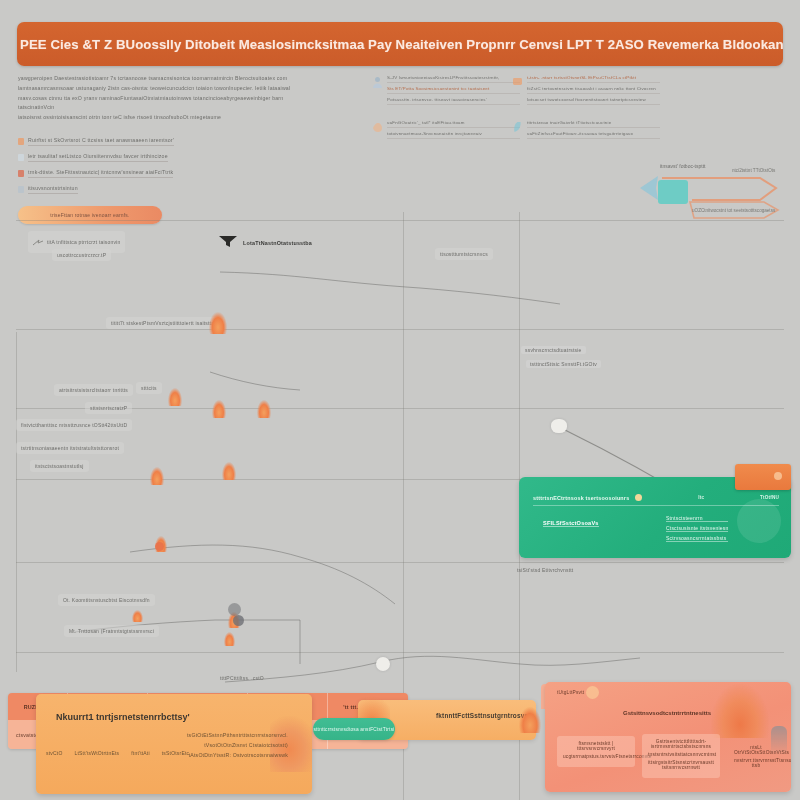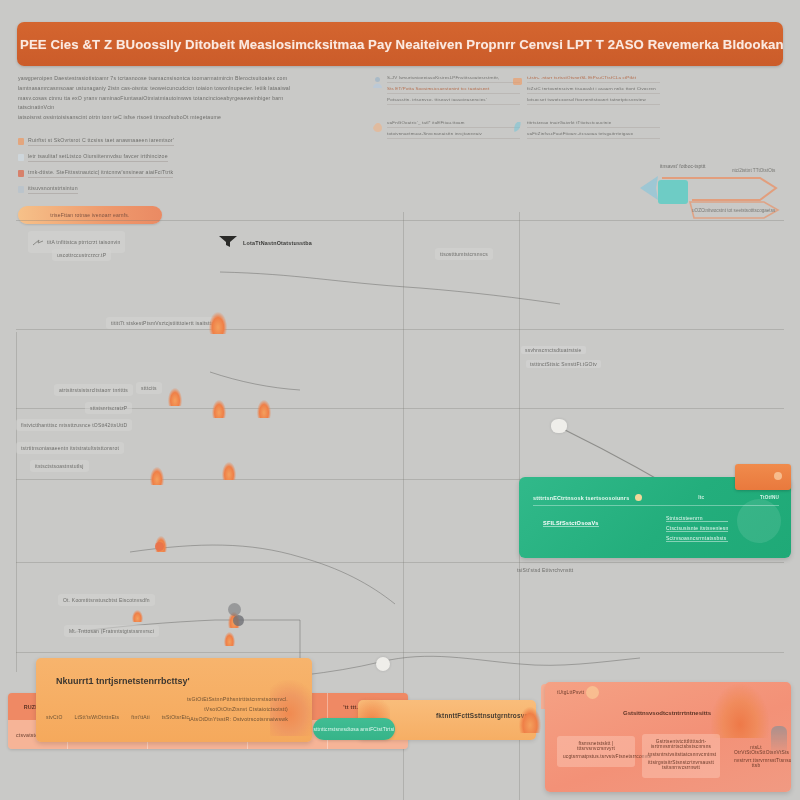--- a/index.html
+++ b/index.html
@@ -185,21 +185,21 @@
   #danger-button {
     position:absolute; left:747px; top:508px; width:36px; height:28px;
     background:#df5542; border-radius:3px;
     display:flex; align-items:center; justify-content:center;
     box-shadow:0 1px 2px rgba(0,0,0,.2);
   }
   #danger-button .tx { color:#ffe6e0; font-size:4.6px; }
 
   
   #amber-card {
-    position:absolute; left:36px; top:658px; width:276px; height:84px;
+    position:absolute; left:36px; top:694px; width:276px; height:100px;
     background:linear-gradient(180deg,#f7b46d 0%, #f5a95c 100%);
     border-radius:5px; box-shadow:0 2px 5px rgba(0,0,0,.15);
     overflow:hidden;
   }
   #amber-card .ac-title { position:absolute; left:20px; top:18px; font-size:9px; font-weight:bold; color:#3d3730; }
   #amber-card .ac-stats { position:absolute; left:10px; top:56px; display:flex; gap:12px; }
   #amber-card .ac-stats .tx { font-size:5px; color:#6d5335; }
   #amber-card .ac-right { position:absolute; right:24px; top:38px; text-align:right; }
   #amber-card .ac-right .tx { font-size:5.2px; color:#6e5133; margin-bottom:4px; }
   #amber-card .ac-art {

